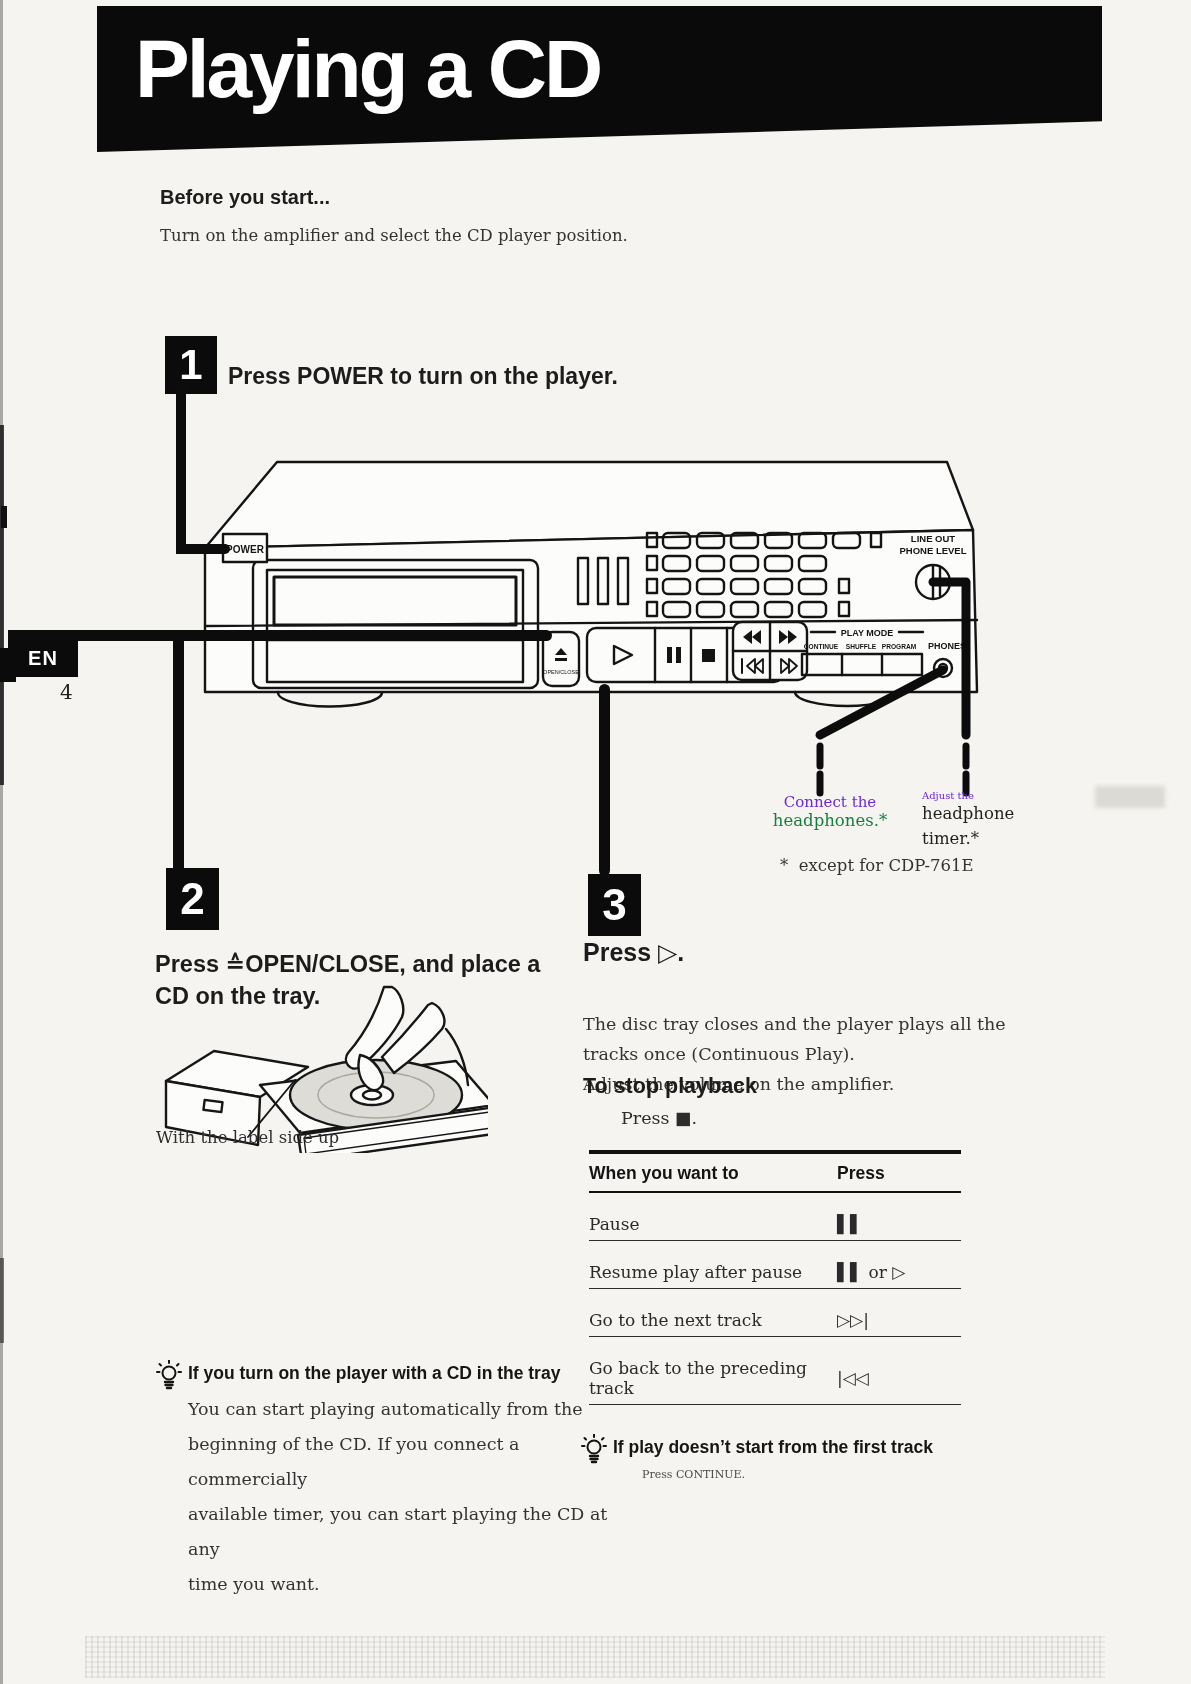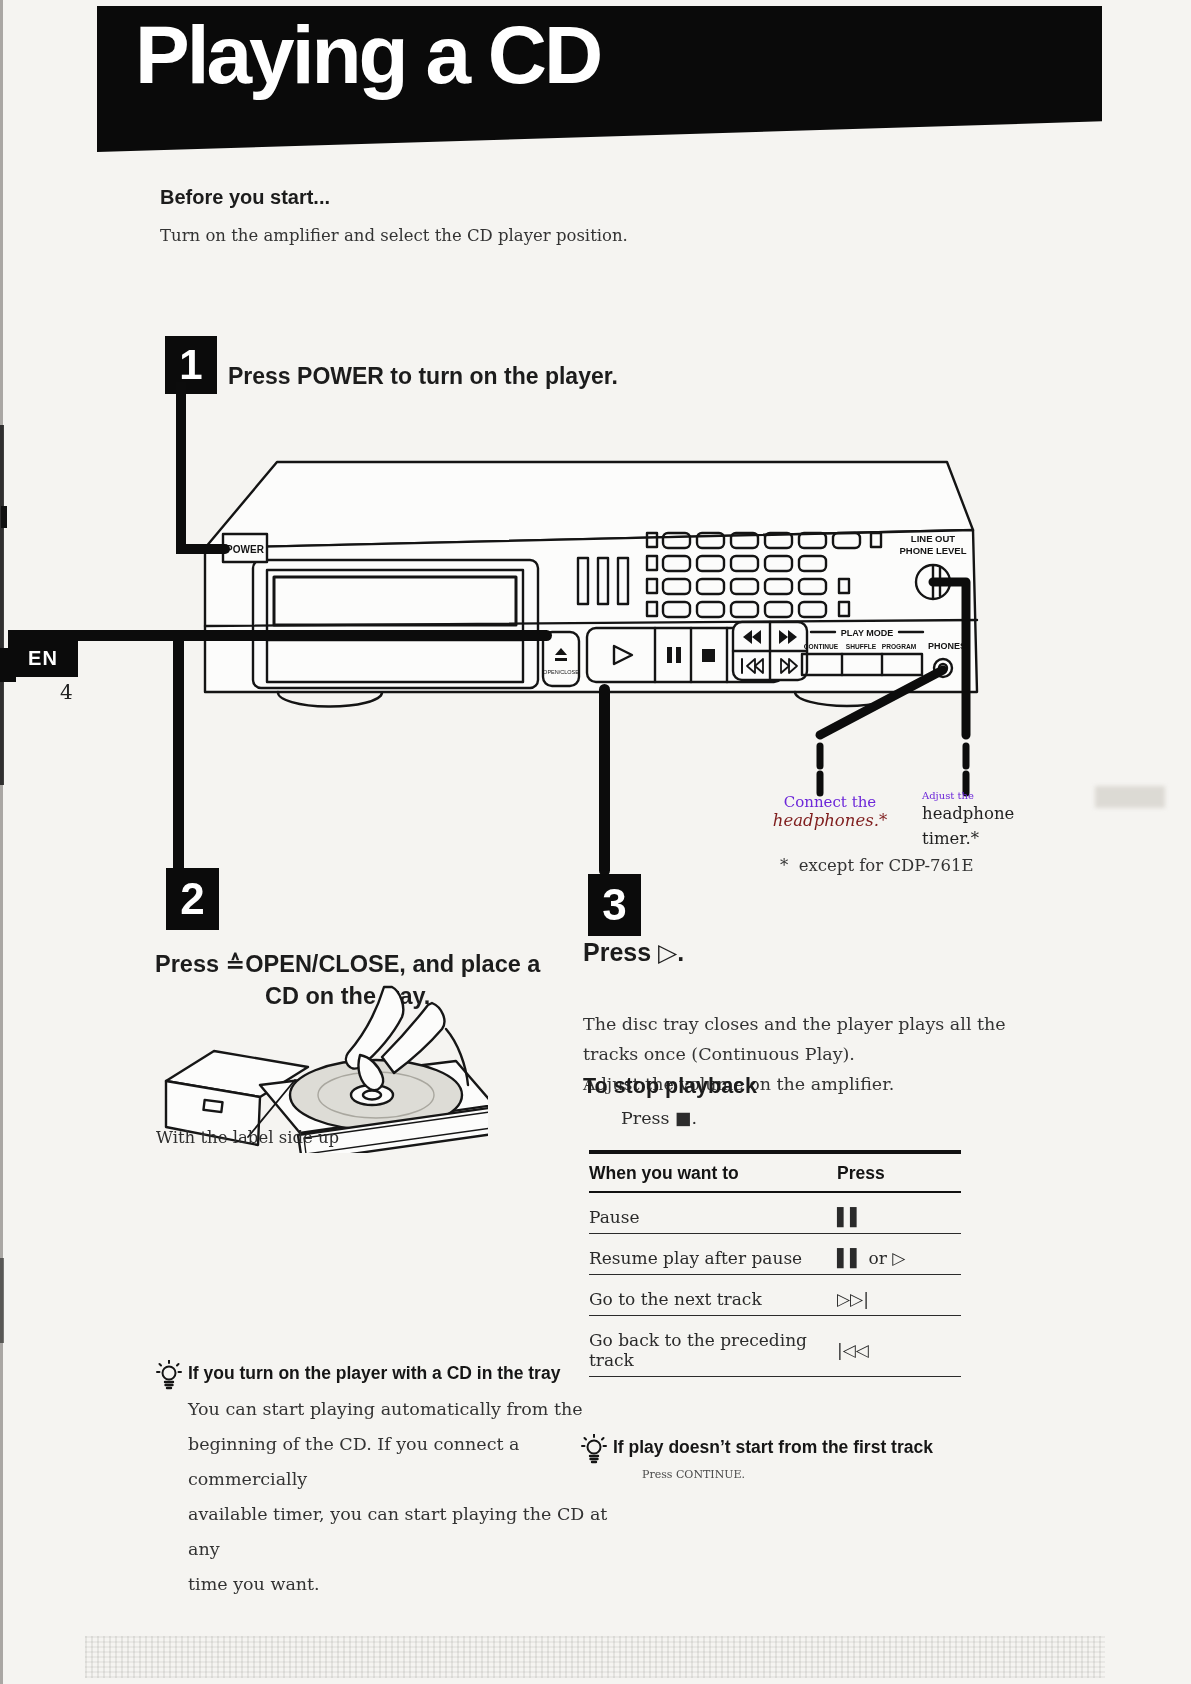--- a/index.html
+++ b/index.html
@@ -3,34 +3,34 @@
 <meta charset="utf-8">
 <style>
   html,body{margin:0;padding:0;}
   body{
     width:1191px;height:1684px;position:relative;overflow:hidden;
     background:#f5f4f1;
     font-family:"Liberation Sans","DejaVu Sans",sans-serif;
     color:#1c1c1c;
   }
   .abs{position:absolute;}
-  .sans{font-family:"Liberation Sans","DejaVu Sans",sans-serif;text-align:center;}
+  .sans{font-family:"Liberation Sans","DejaVu Sans",sans-serif;}
   .serif{font-family:"DejaVu Serif","Liberation Serif",serif;}
   .bold{font-weight:700;}
   .pre{white-space:pre-line;}
   .prex{white-space:pre;}
   .faint{color:#6d28d9;}
 
   
   .banner{
     left:97px;top:6px;width:1005px;height:146px;background:#0a0a0a;
     clip-path:polygon(0 0,100% 0,100% 79%,0 100%);
   }
   .banner h1{
-    margin:0;padding:8px 0 0 38px;color:#fff;
+    margin:0;padding:22px 0 0 38px;color:#fff;
     font-size:82px;font-weight:700;letter-spacing:-3px;line-height:1;
   }
 
   
   .badge{background:#0b0b0b;color:#fff;display:flex;align-items:center;justify-content:center;
     font-weight:700;}
   .cline{background:#0c0c0c;}
 
   
   svg .ln{stroke:#141414;fill:none;stroke-width:2.4px;stroke-linejoin:round;stroke-linecap:round;}
@@ -39,21 +39,21 @@
   svg text{fill:#141414;}
 
   
   table.ops{border-collapse:collapse;width:372px;border-top:4px solid #111;}
   table.ops th{
     font-family:"Liberation Sans","DejaVu Sans",sans-serif;font-size:17.5px;font-weight:700;
     text-align:left;padding:9px 0 7px 0;border-bottom:2.5px solid #111;color:#141414;
   }
   table.ops td{
     font-family:"DejaVu Serif","Liberation Serif",serif;font-size:17px;color:#2a2a2a;
-    padding:14px 0 6px 0;border-bottom:1.6px solid #2b2b2b;
+    padding:21px 0 6px 0;border-bottom:1.6px solid #2b2b2b;
   }
   .tip-head{font-size:17.5px;font-weight:700;color:#161616;}
   .tip-body{font-size:17.5px;line-height:35px;color:#333;}
   .noise{
     background:
      repeating-linear-gradient(90deg, rgba(60,58,54,.12) 0 2px, rgba(0,0,0,0) 2px 6px),
      repeating-linear-gradient(0deg, rgba(90,88,80,.10) 0 2px, rgba(0,0,0,0) 2px 5px);
   }
 </style>
 </head>
@@ -206,21 +206,21 @@
   <g stroke="#0c0c0c" fill="none" stroke-linecap="round" stroke-linejoin="round">
     <path d="M163,22 H196 V175" stroke-width="9"></path>
     <path d="M173,110 L50,175" stroke-width="9"></path>
     <path d="M50,186 V206 M50,214 V233" stroke-width="7"></path>
     <path d="M196,186 V206 M196,214 V233" stroke-width="7"></path>
   </g>
 </svg>
 
 <div class="abs serif" style="left:768px;top:793px;width:124px;text-align:center;">
   <div class="faint" style="font-size:15px;">Connect the</div>
-  <div style="font-size:16.5px;color:#7f1d1d;font-style:italic;">headphones.*</div>
+  <div style="font-size:16.5px;color:#15803d;">headphones.*</div>
 </div>
 <div class="abs serif" style="left:922px;top:790px;">
   <div class="faint" style="font-size:10px;">Adjust the</div>
   <div class="pre" style="font-size:16.5px;line-height:25px;color:#1f1f1f;">headphone
 timer.*</div>
 </div>
 <div class="abs serif prex" style="left:780px;top:856px;font-size:16.5px;color:#333;">*  except for CDP-761E</div>
 
 <div class="abs" style="left:0;top:648px;width:16px;height:34px;background:#0b0b0b;"></div>
 <div class="abs badge" style="left:8px;top:640px;width:70px;height:37px;font-size:20px;letter-spacing:1px;">

